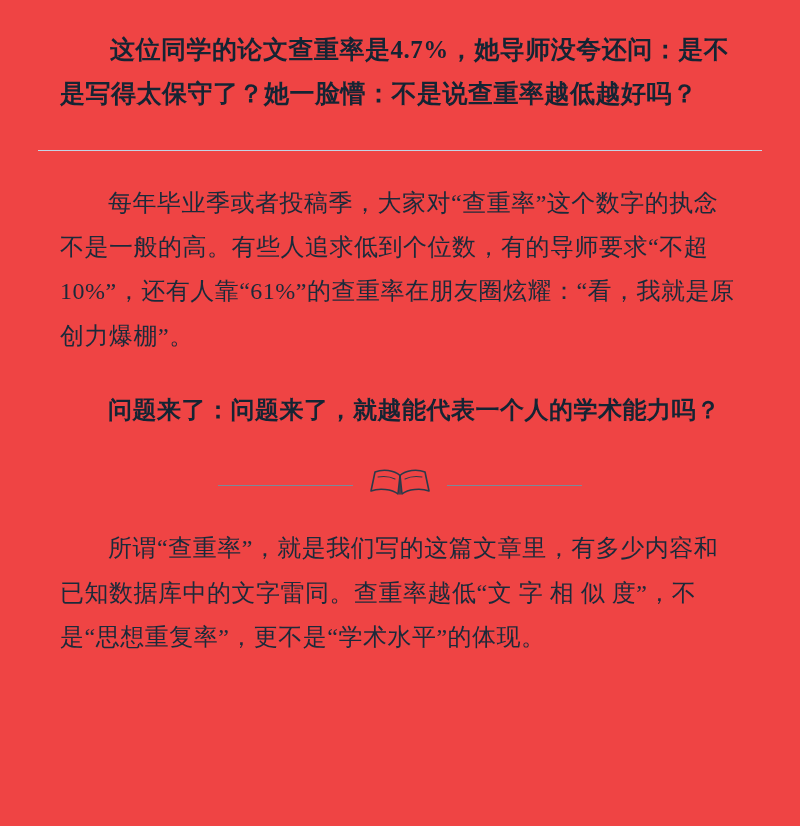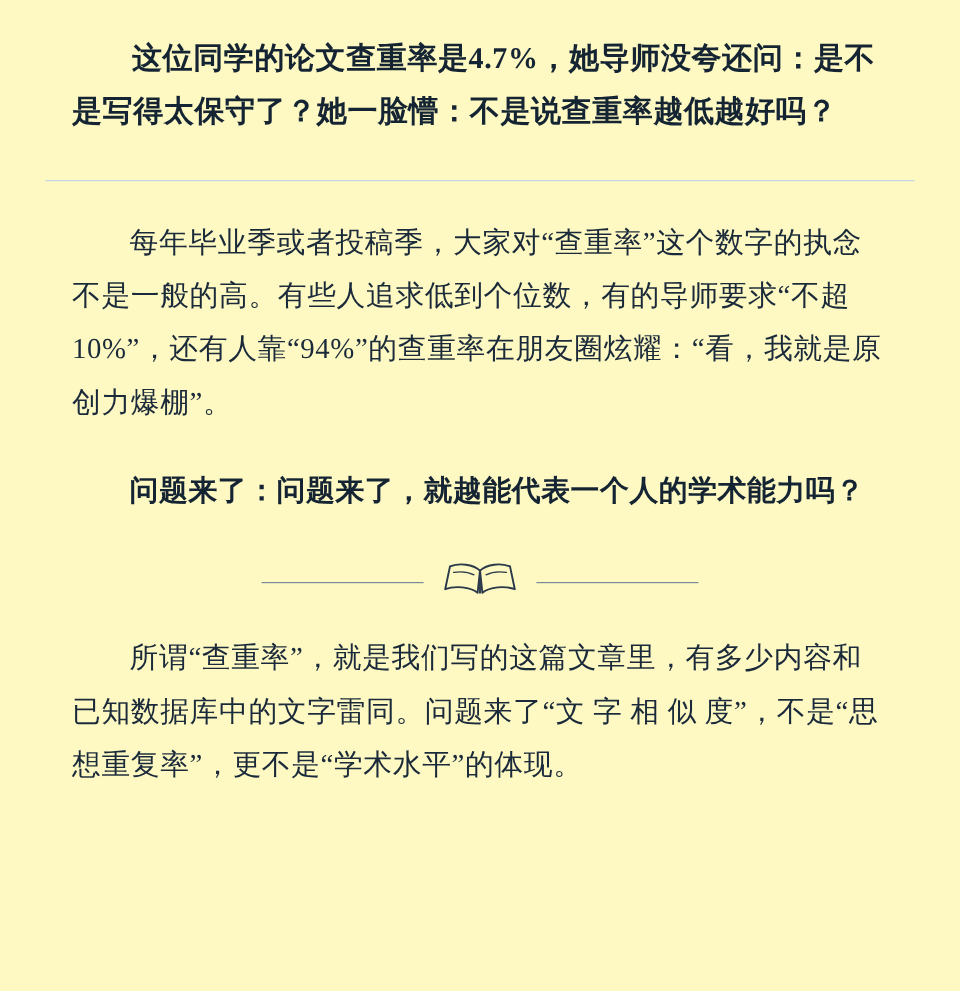--- a/index.html
+++ b/index.html
@@ -11,21 +11,21 @@
     height: 826px;
     background: #e9f1fa;
     font-family: "Liberation Serif", "DejaVu Serif", serif;
     color: #1b2a3a;
     overflow: hidden;
   }
   .page {
     position: relative;
     width: 800px;
     height: 826px;
-    background: #fef9c3;
+    background: #ef4444;
     box-sizing: border-box;
     padding: 0 38px;
   }
   .lead-block {
     padding: 28px 22px 18px 22px;
     box-sizing: border-box;
   }
   .lead-text {
     font-size: 25px;
     font-weight: bold;
@@ -82,37 +82,37 @@
 <div class="page">
 
   <div class="lead-block">
     <p class="lead-text">这位同学的论文查重率是4.7%，她导师没夸还问：是不是写得太保守了？她一脸懵：不是说查重率越低越好吗？</p>
   </div>
 
   <div class="divider-line"></div>
 
   <div class="body-block">
 
-    <p class="para">每年毕业季或者投稿季，大家对“查重率”这个数字的执念不是一般的高。有些人追求低到个位数，有的导师要求“不超10%”，还有人靠“94%”的查重率在朋友圈炫耀：“看，我就是原创力爆棚”。</p>
+    <p class="para">每年毕业季或者投稿季，大家对“查重率”这个数字的执念不是一般的高。有些人追求低到个位数，有的导师要求“不超10%”，还有人靠“61%”的查重率在朋友圈炫耀：“看，我就是原创力爆棚”。</p>
 
     <p class="para bold">问题来了：问题来了，就越能代表一个人的学术能力吗？</p>
 
     <div class="ornament">
       <span class="orn-line"></span>
       <span class="book-icon">
         <svg width="62" height="34" viewBox="0 0 62 34" xmlns="http://www.w3.org/2000/svg">
           <g fill="none" stroke="#2b3a4a" stroke-width="1.6" stroke-linejoin="round" stroke-linecap="round">
             <path d="M31 9.5 C25 4, 14 3, 6 6 L2 25 C10 22, 23 23, 29 28 Z"></path>
             <path d="M31 9.5 C37 4, 48 3, 56 6 L60 25 C52 22, 39 23, 33 28 Z"></path>
             <path d="M31 9.5 L31 28"></path>
             <path d="M9 11 C15 10, 22 11, 26 13" stroke-width="1.1"></path>
             <path d="M36 13 C40 11, 47 10, 53 11" stroke-width="1.1"></path>
           </g>
         </svg>
       </span>
       <span class="orn-line"></span>
     </div>
 
-    <p class="para tail-para">所谓“查重率”，就是我们写的这篇文章里，有多少内容和已知数据库中的文字雷同。问题来了“文 字 相 似 度”，不是“思想重复率”，更不是“学术水平”的体现。</p>
+    <p class="para tail-para">所谓“查重率”，就是我们写的这篇文章里，有多少内容和已知数据库中的文字雷同。查重率越低“文 字 相 似 度”，不是“思想重复率”，更不是“学术水平”的体现。</p>
 
   </div>
 
 </div>
 
 </body></html>

